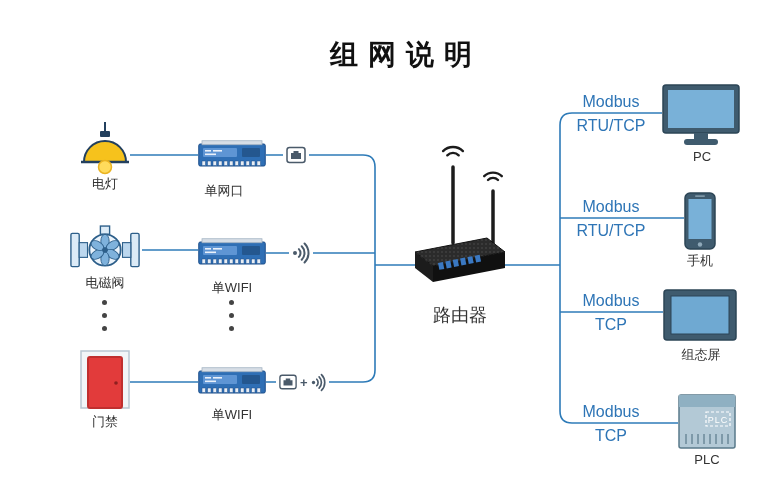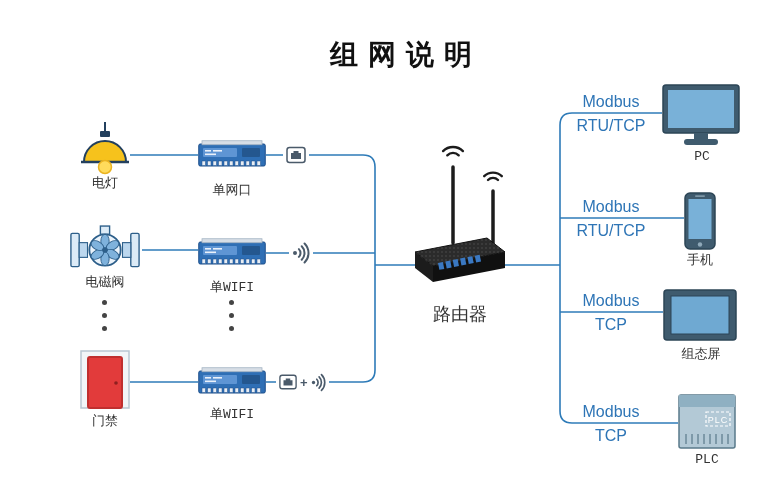--- a/index.html
+++ b/index.html
@@ -1,21 +1,21 @@
 <!DOCTYPE html>
 <html style="--wire: #2e7bb8; --protocol-text: #2e75b6; --label-text: #333333; --title-text: #111111; --lamp-yellow: #f6c21c; --door-red: #e23b3b; --module-blue: #2f6fb5; --device-frame: #3f5b6e; --device-screen: #79b1d8;"><head>
 <meta charset="utf-8">
 <style>
   html,body{margin:0;padding:0;}
   body{font-family:"Liberation Sans", sans-serif; background:#fff;}
   #canvas{position:relative;width:780px;height:492px;background:#ffffff;overflow:hidden;}
   #wires{position:absolute;left:0;top:0;z-index:1;pointer-events:none;}
   .wire{stroke:var(--wire,#2e7bb8);stroke-width:1.6;fill:none;}
   .icon{position:absolute;z-index:2;}
-  .label{position:absolute;z-index:3;font-size:13px;color:var(--label-text,#333333);text-align:center;line-height:1.1;font-family:Liberation Mono, monospace;}
+  .label{position:absolute;z-index:3;font-size:13px;color:var(--label-text,#333333);text-align:center;line-height:1.1;}
   .proto{position:absolute;z-index:3;width:100px;text-align:center;font-size:16px;color:var(--protocol-text,#2e75b6);line-height:1.1;}
   #title{position:absolute;z-index:3;left:0;top:36px;width:100%;text-align:center;
          font-size:28px;font-weight:800;letter-spacing:10px;color:var(--title-text,#111111);padding-left:16px;}
   .online{background:#ffffff;display:flex;align-items:center;gap:3px;padding:0 3px;}
   .dots{position:absolute;z-index:2;display:flex;flex-direction:column;gap:8px;align-items:center;}
   .dot{width:5px;height:5px;border-radius:50%;background:#444;}
   .plus{font-size:13px;font-weight:700;color:#4a5a6a;}
   .devtext{position:absolute;z-index:4;font-size:9px;color:#ffffff;text-align:center;letter-spacing:1px;}
 </style>
 </head>
@@ -104,21 +104,21 @@
           <rect x="26" y="21" width="3.5" height="4.5"></rect>
           <rect x="31.5" y="21" width="3.5" height="4.5"></rect>
         <rect x="37" y="21" width="3.5" height="4.5"></rect>
           <rect x="42.5" y="21" width="3.5" height="4.5"></rect>
           <rect x="48" y="21" width="3.5" height="4.5"></rect>
         <rect x="53.5" y="21" width="3.5" height="4.5"></rect>
           <rect x="59" y="21" width="3.5" height="4.5"></rect>
       </g>
     </svg>
   </div>
-  <div class="label" style="left:190px;top:184px;width:84px;">单网口</div>
+  <div class="label" style="left:182px;top:184px;width:84px;">单网口</div>
 
   <div class="icon" style="left:198px;top:238px;">
     <svg width="68" height="30" viewBox="0 0 68 30">
       <rect x="0.75" y="4" width="66.5" height="22" rx="1.5" fill="#2f6fb5" stroke="#1d4e8a"></rect>
       <rect x="4" y="0.75" width="60" height="4" fill="#d7dee6" stroke="#9fb0c0" stroke-width="0.75"></rect>
       <rect x="5" y="8" width="34" height="9" rx="1" fill="#5e95d4"></rect>
       <rect x="7" y="10" width="6" height="1.6" fill="#eaf1fa"></rect>
         <rect x="15" y="10" width="9" height="1.6" fill="#eaf1fa"></rect>
       <rect x="7" y="13.5" width="11" height="1.6" fill="#eaf1fa"></rect>
       <rect x="44" y="8" width="18" height="9" rx="1" fill="#24578f"></rect>

